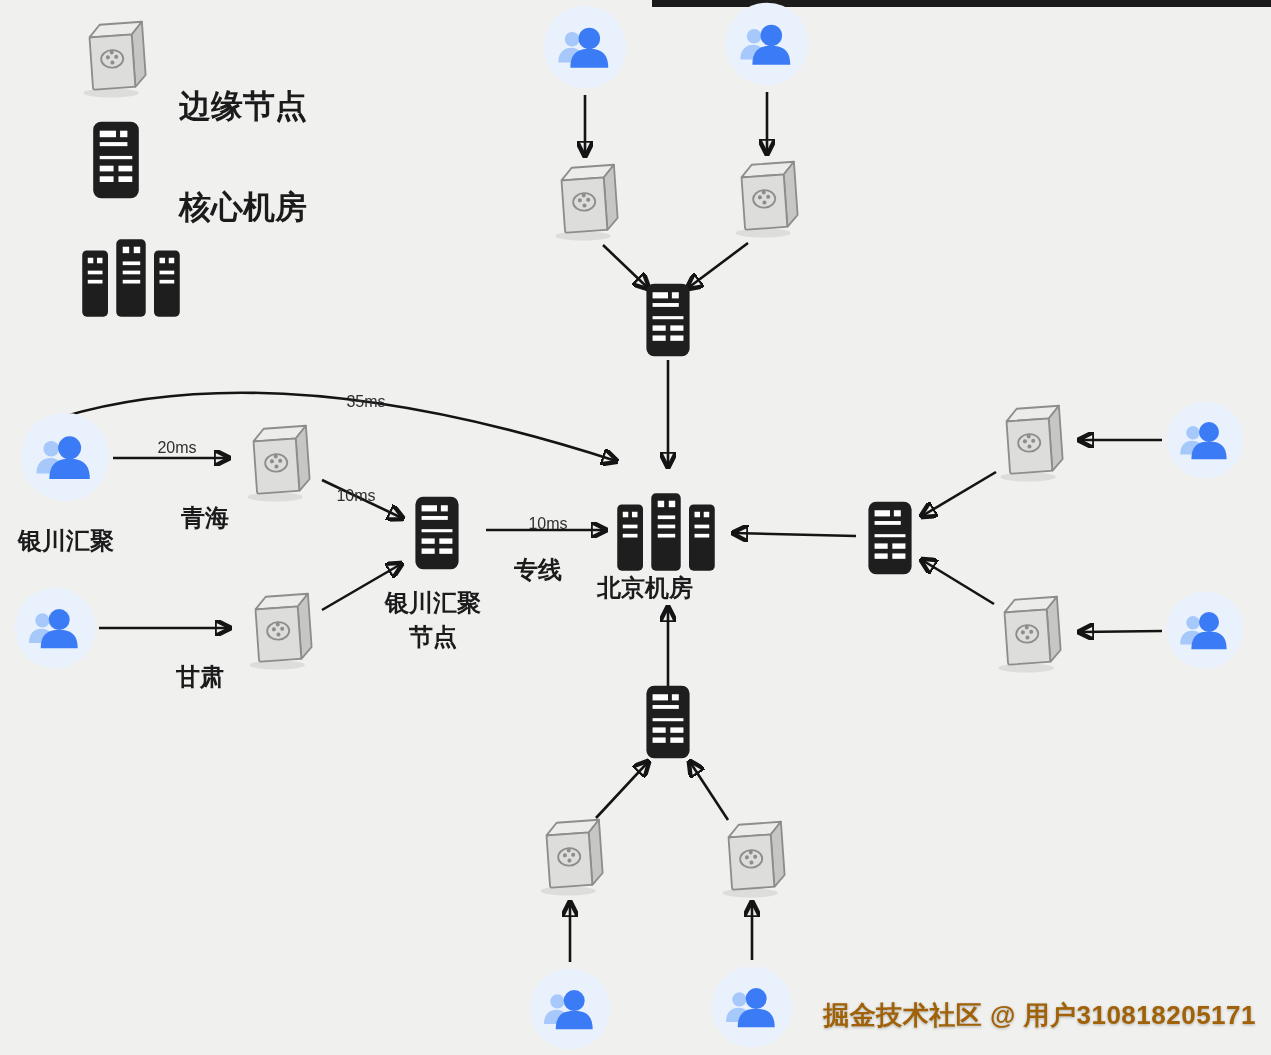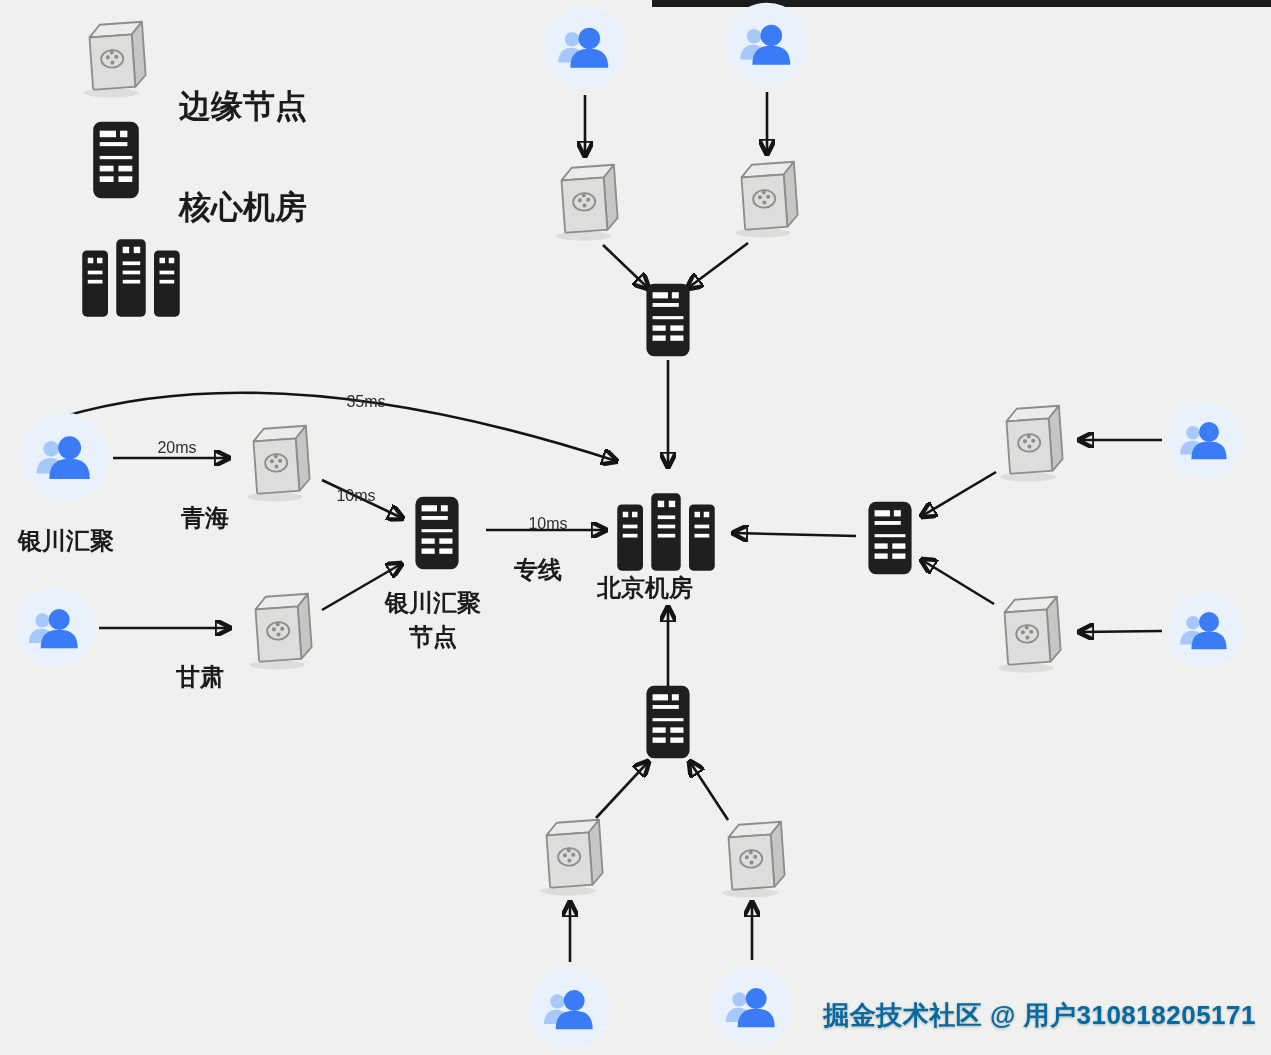--- a/index.html
+++ b/index.html
@@ -24,21 +24,21 @@
     text-align: center;
     line-height: 1.4;
   }
   .node-label { font-size: 24px; }
   .legend-label { font-size: 32px; margin-top: 44px; }
   .lat { font-weight: 500; font-size: 16px; color: #2e2e2e; }
   .watermark {
     position: absolute;
     right: 15px;
     top: 998px;
-    color: #0369a1;
+    color: #a16207;
     font-size: 26px;
     font-weight: 700;
     text-shadow: 0 1px 3px rgba(0,0,0,0.28);
     letter-spacing: 0.5px;
   }
   .top-strip { position: absolute; top: 0; left: 652px; width: 619px; height: 7px; background: #1c1c1c; }
   .defs-hidden { position: absolute; width: 0; height: 0; overflow: hidden; }
 </style>
 </head>
 <body>

